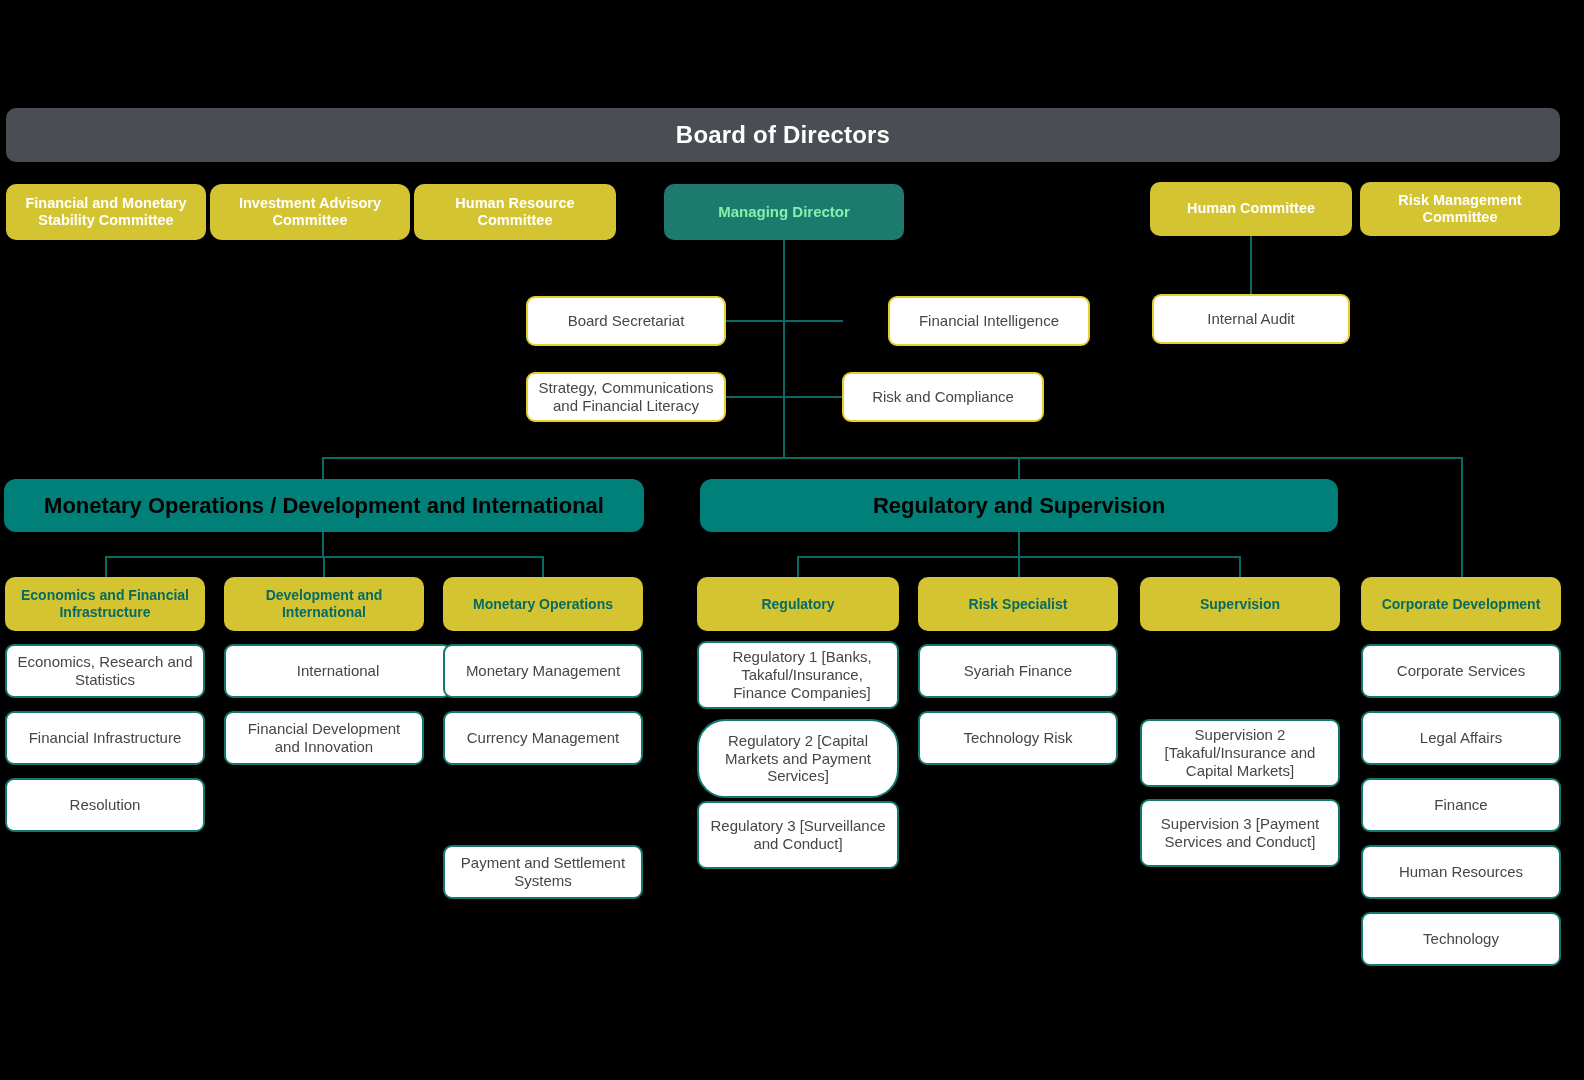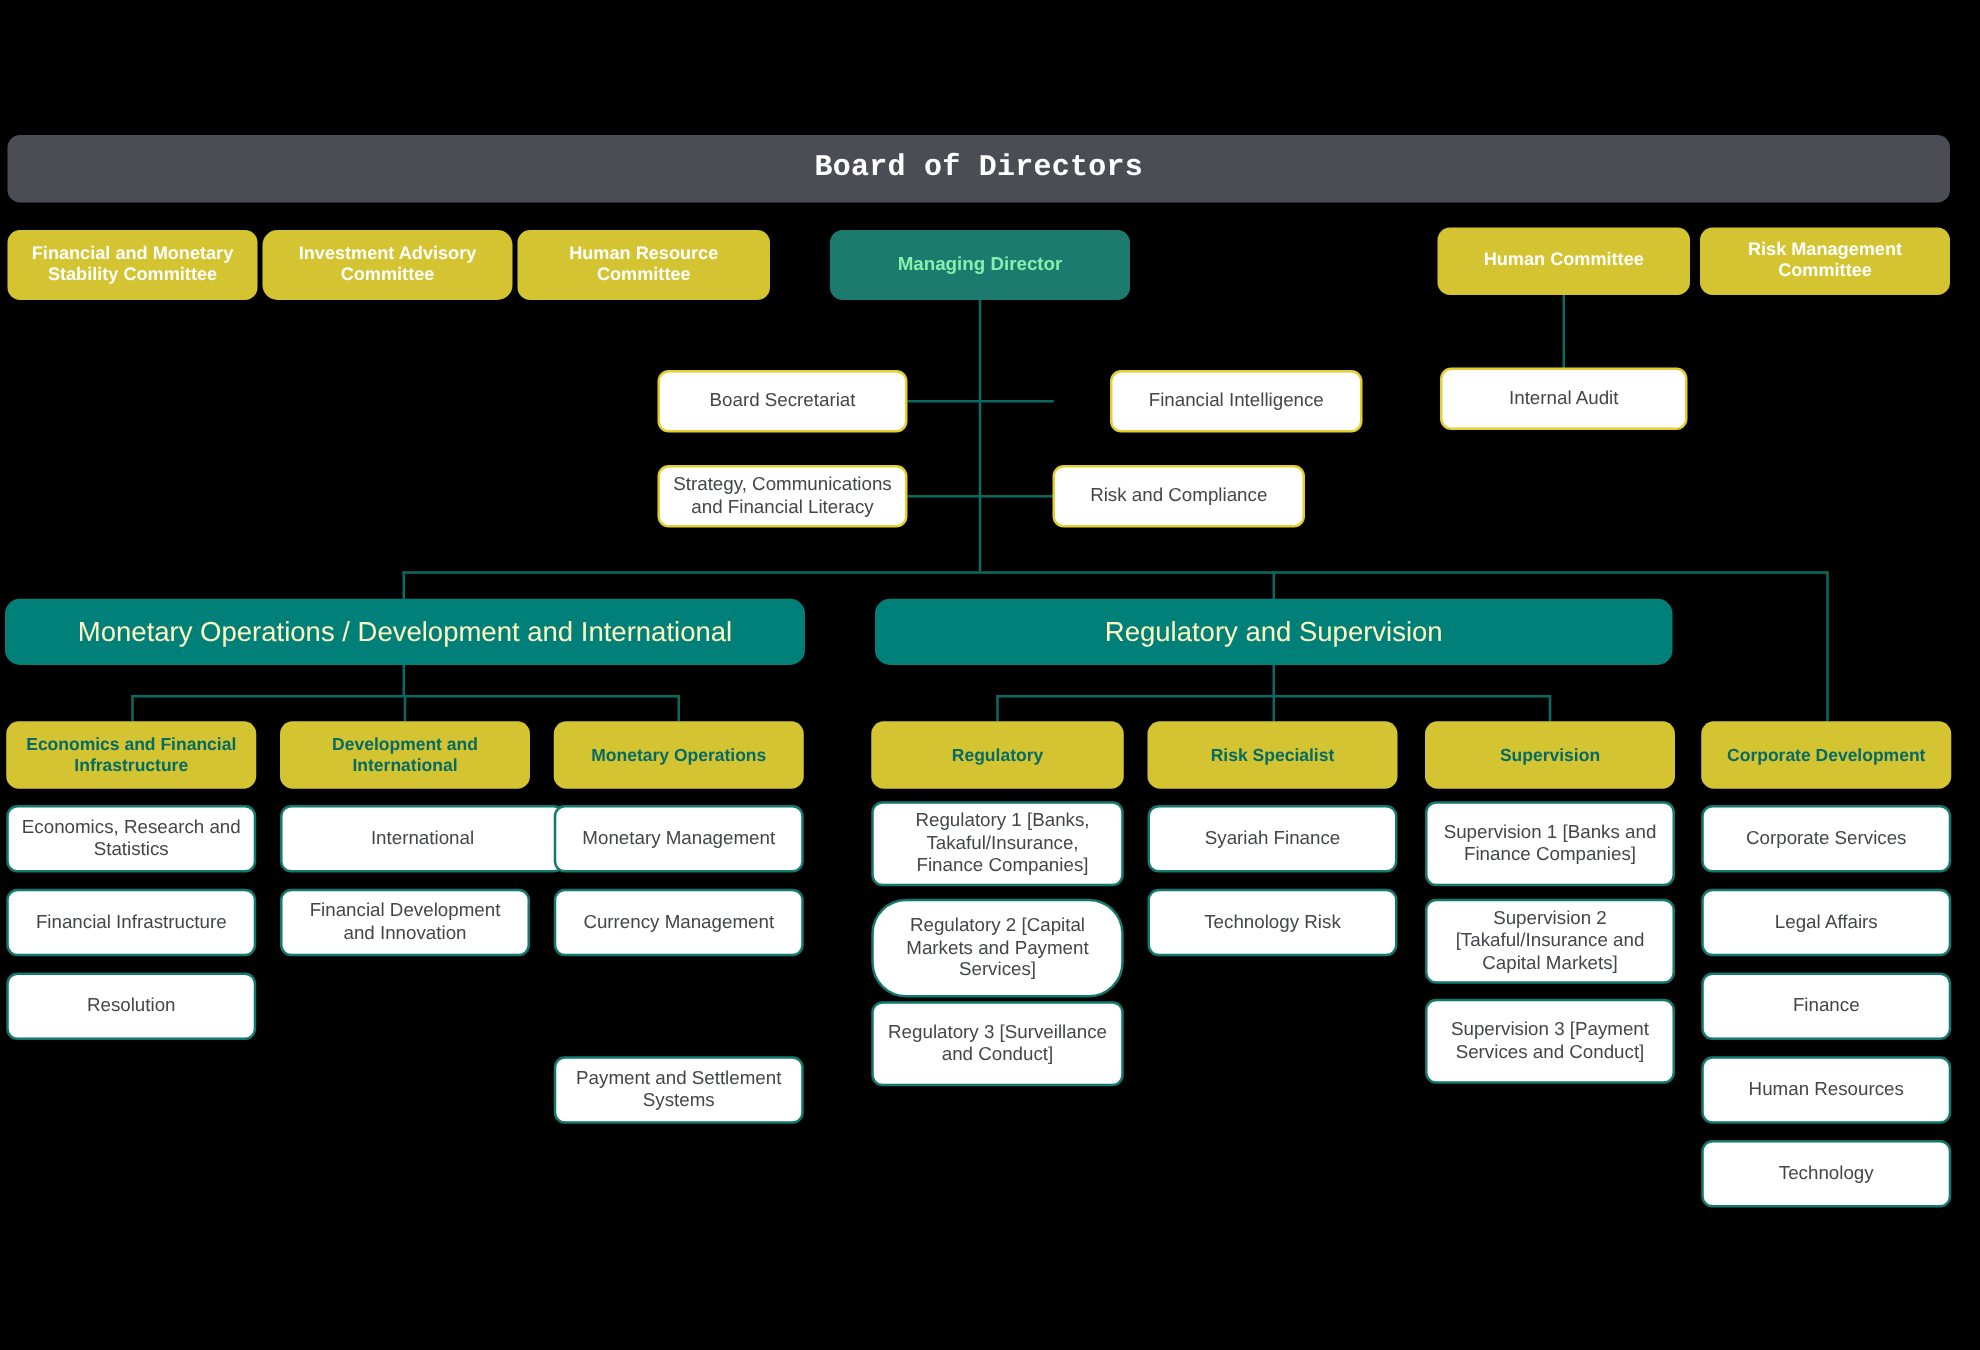--- a/index.html
+++ b/index.html
@@ -6,31 +6,31 @@
   body{width:1584px;height:1080px;overflow:hidden;
        font-family:"Liberation Sans","DejaVu Sans",sans-serif;}
   #stage{position:relative;width:1584px;height:1080px;background:#000;}
 
   .box{position:absolute;box-sizing:border-box;display:flex;
        align-items:center;justify-content:center;text-align:center;
        line-height:1.18;}
 
   
   .board{background:#4a4e54;border-radius:10px;color:#ffffff;
-         font-weight:bold;font-size:24px;letter-spacing:.2px;font-family:Liberation Mono, monospace;}
+         font-weight:bold;font-size:24px;letter-spacing:.2px;}
 
   
   .committee{background:#d4c431;border-radius:10px;color:#ffffff;
              font-weight:bold;font-size:14.5px;padding:4px 8px;}
 
   
   .teal{background:#1c7a6e;border-radius:10px;color:#86efac;
         font-weight:bold;font-size:15px;padding:4px 8px;}
-  .division{background:#008079;border-radius:12px;color:#fef9c3;
-            font-weight:normal;font-size:22px;padding:20px 14px;}
+  .division{background:#008079;border-radius:12px;color:#000000;
+            font-weight:bold;font-size:22px;padding:20px 14px;}
 
   
   .dept{background:#d4c431;border-radius:10px;color:#056b63;
         font-weight:bold;font-size:14px;padding:4px 7px;}
 
   
   .leaf{background:#ffffff;border-radius:9px;color:#444649;
         font-size:15px;padding:4px 8px;}
   .leaf.yb{border:2.5px solid #e3cf2f;}
   .leaf.tb{border:2px solid #13786e;}
@@ -109,21 +109,20 @@
   <div class="box dept" style="left:697px;top:577px;width:202px;height:54px;">Regulatory</div>
   <div class="box leaf tb" style="left:697px;top:641px;width:202px;height:68px;padding-left:16px;">Regulatory 1 [Banks, Takaful/Insurance, Finance Companies]</div>
   <div class="box leaf tb" style="left:697px;top:719px;width:202px;height:79px;border-radius:28px;">Regulatory 2 [Capital Markets and Payment Services]</div>
   <div class="box leaf tb" style="left:697px;top:801px;width:202px;height:68px;">Regulatory 3 [Surveillance and Conduct]</div>
 
   <div class="box dept" style="left:918px;top:577px;width:200px;height:54px;">Risk Specialist</div>
   <div class="box leaf tb" style="left:918px;top:644px;width:200px;height:54px;">Syariah Finance</div>
   <div class="box leaf tb" style="left:918px;top:711px;width:200px;height:54px;">Technology Risk</div>
 
   <div class="box dept" style="left:1140px;top:577px;width:200px;height:54px;">Supervision</div>
-  <div class="box leaf tb" style="left:1140px;top:641px;width:200px;height:68px;">Supervision 1 [Banks and Finance Companies]</div>
   <div class="box leaf tb" style="left:1140px;top:719px;width:200px;height:68px;">Supervision 2 [Takaful/Insurance and Capital Markets]</div>
   <div class="box leaf tb" style="left:1140px;top:799px;width:200px;height:68px;">Supervision 3 [Payment Services and Conduct]</div>
 
   <div class="box dept" style="left:1361px;top:577px;width:200px;height:54px;">Corporate Development</div>
   <div class="box leaf tb" style="left:1361px;top:644px;width:200px;height:54px;">Corporate Services</div>
   <div class="box leaf tb" style="left:1361px;top:711px;width:200px;height:54px;">Legal Affairs</div>
   <div class="box leaf tb" style="left:1361px;top:778px;width:200px;height:54px;">Finance</div>
   <div class="box leaf tb" style="left:1361px;top:845px;width:200px;height:54px;">Human Resources</div>
   <div class="box leaf tb" style="left:1361px;top:912px;width:200px;height:54px;">Technology</div>
 

